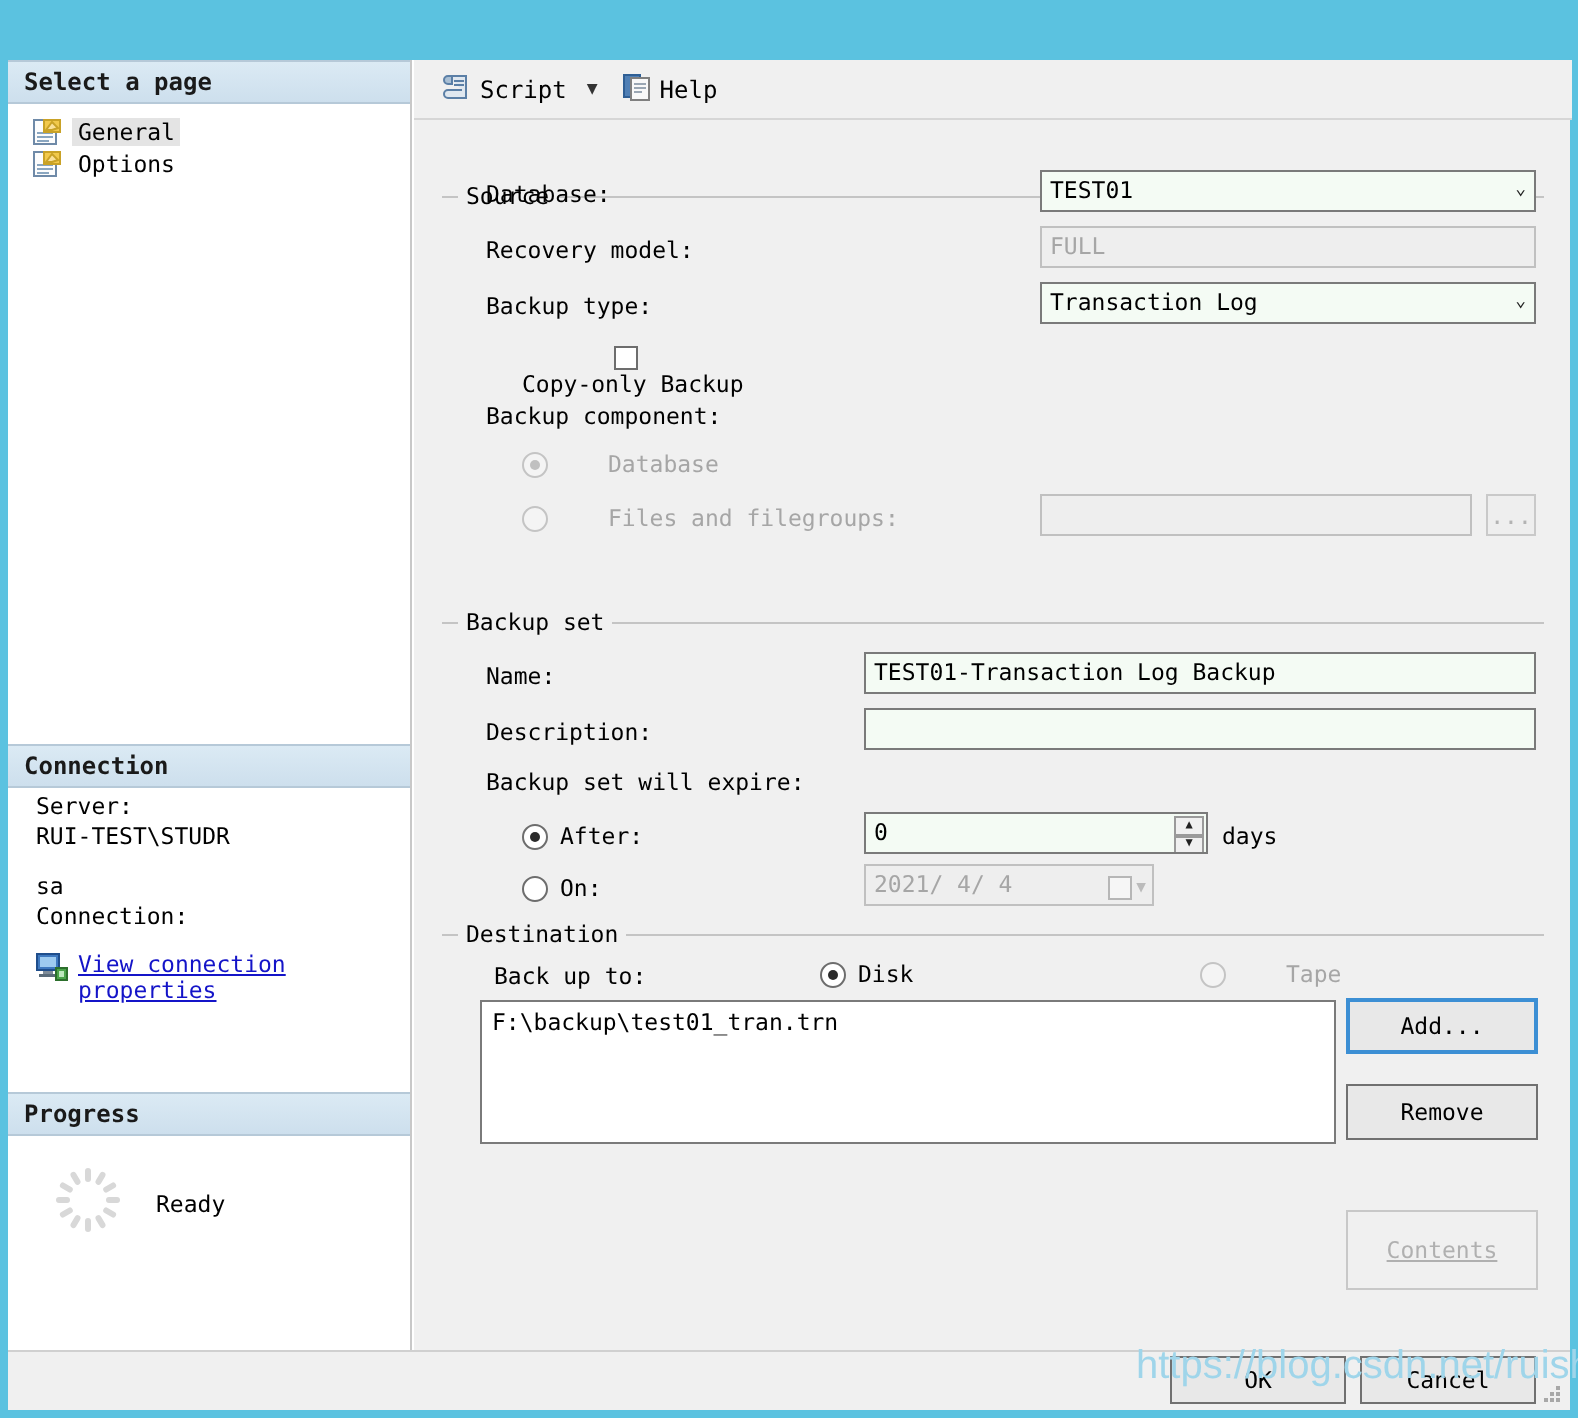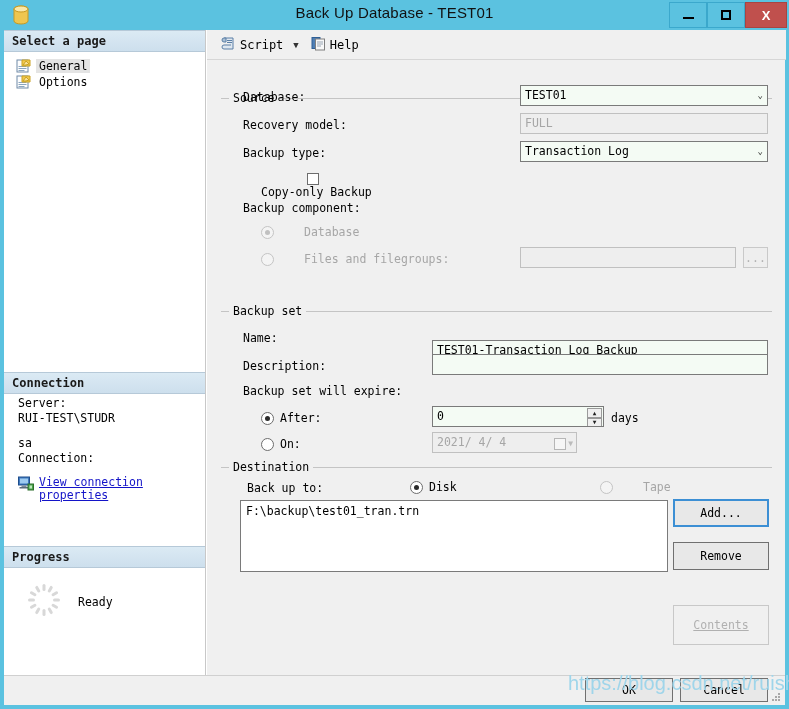--- a/index.html
+++ b/index.html
@@ -176,40 +176,20 @@
     font-family:"Liberation Sans", sans-serif;
     font-size:20px; color:#9fd5ea; white-space:nowrap; pointer-events:none;
   }
   #resize-grip { position:absolute; right:4px; bottom:2px; width:12px; height:12px; }
 </style>
 </head>
 <body>
 
 <div id="window">
 
-  <div id="titlebar">
-    <span id="title-icon">
-      <svg width="18" height="20" viewBox="0 0 18 20">
-        <ellipse cx="9" cy="4" rx="7" ry="3" fill="#f5d469" stroke="#c79a22"></ellipse>
-        <path d="M2 4 v12 a7 3 0 0 0 14 0 V4" fill="#eec64f" stroke="#c79a22"></path>
-        <ellipse cx="9" cy="4" rx="7" ry="3" fill="#fae8a8" stroke="#c79a22"></ellipse>
-      </svg>
-    </span>
-    <div id="title-text">Back Up Database - TEST01</div>
-
-    <div class="wbtn" id="btn-min">
-      <span class="mini-dash"></span>
-    </div>
-    <div class="wbtn" id="btn-max">
-      <span class="mini-sq"></span>
-    </div>
-    <div class="wbtn" id="btn-close">
-      <span>X</span>
-    </div>
-  </div>
 
   <div id="client">
 
     <div id="sidebar">
 
       <div class="side-head">Select a page</div>
       <div class="side-body" style="height:320px;">
 
         <div class="page-item selected">
           <span class="pageicon">
@@ -379,21 +359,21 @@
       </div>
 
       <div class="group" style="left:14px; top:281px; width:551px; height:0;">
         <div class="group-line"></div>
         <div class="group-title">Backup set</div>
       </div>
 
       <div class="row" style="left:36px; top:301px;">
         <span class="lab">Name:</span>
       </div>
-      <div class="tbox" style="position:absolute; left:225px; top:296px; width:336px;margin-top:14px;">
+      <div class="tbox" style="position:absolute; left:225px; top:296px; width:336px;">
         <span>TEST01-Transaction Log  Backup</span>
       </div>
 
       <div class="row" style="left:36px; top:329px;">
         <span class="lab">Description:</span>
       </div>
       <div class="tbox" style="position:absolute; left:225px; top:324px; width:336px;">
         <span></span>
       </div>
 

